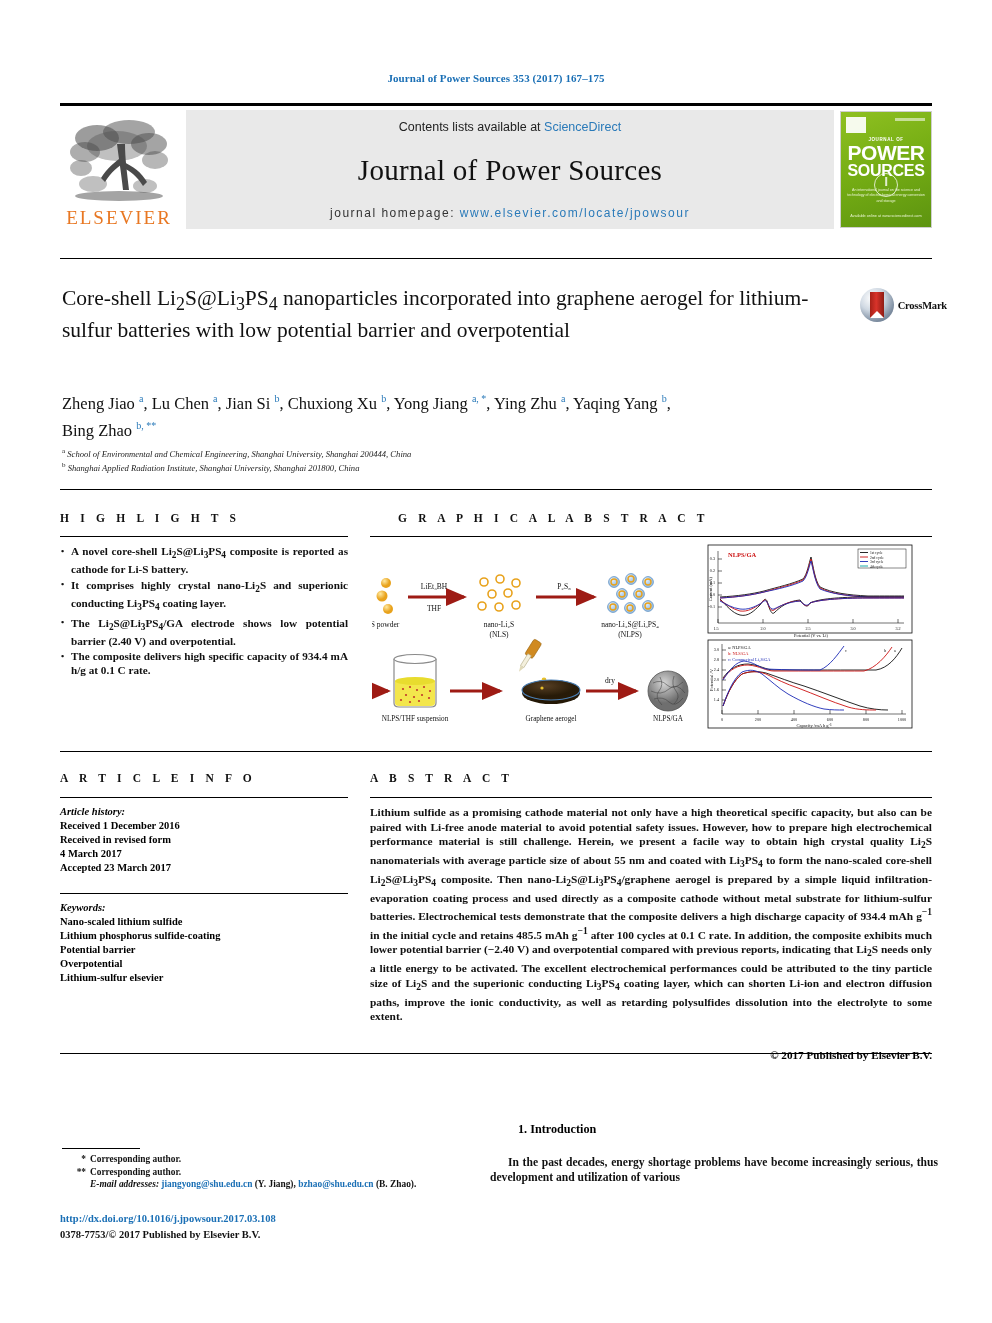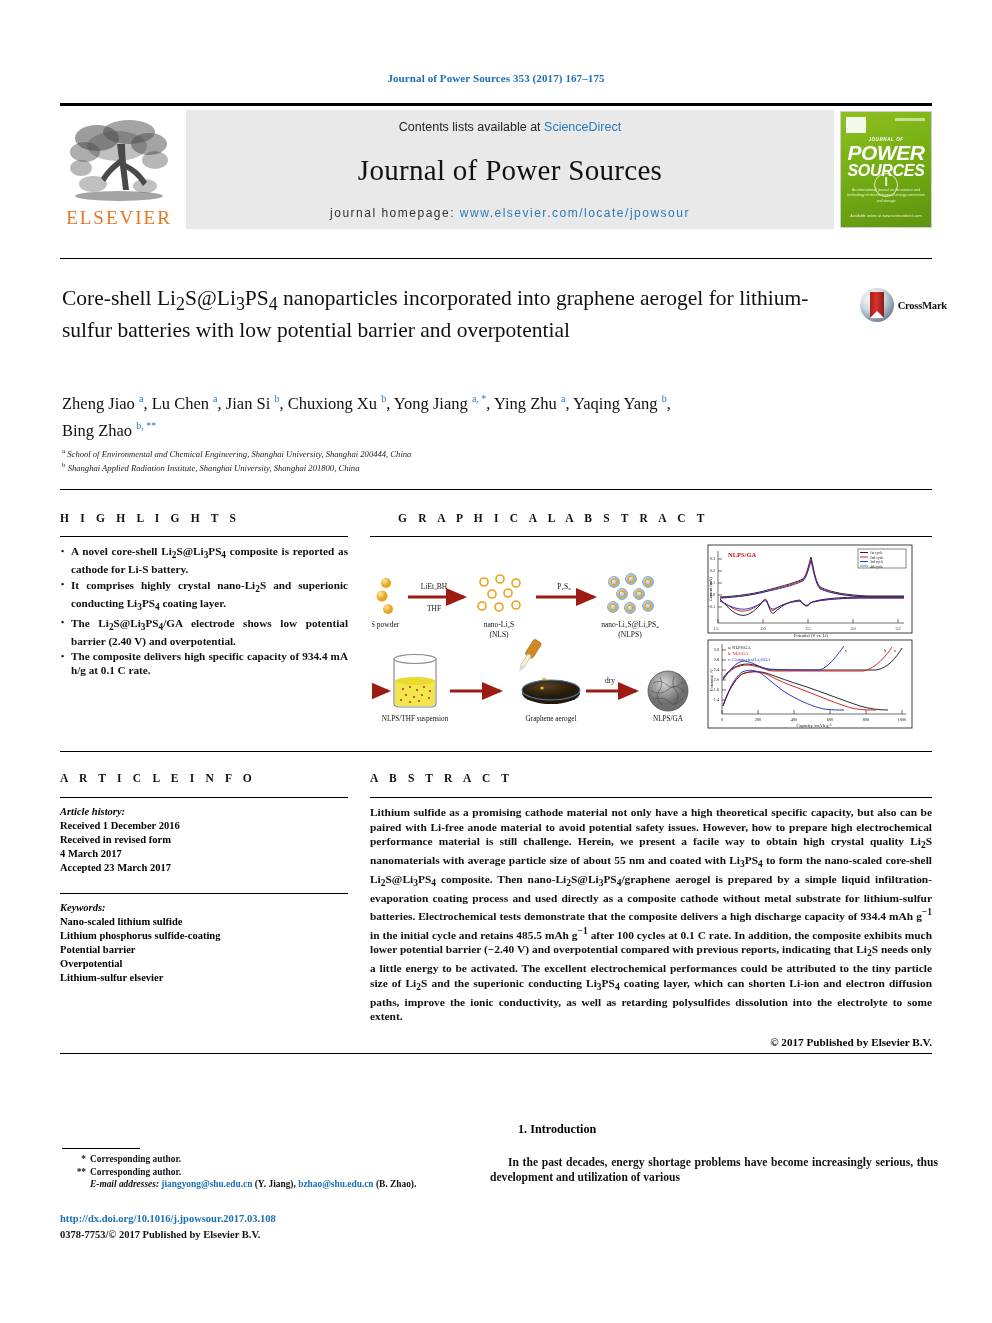--- a/index.html
+++ b/index.html
@@ -69,21 +69,21 @@
     position:relative; overflow:hidden;
   }
   .cover-grad {
     position:absolute; inset:0;
     background:linear-gradient(160deg,#8fc021 0%, #76ae14 45%, #5d9410 100%);
   }
   .cover-jps {
     position:absolute; left:0; right:0; top:26px;
     text-align:center; color:#fff;
     font-family:"Liberation Sans", sans-serif;
-    font-weight:bold; line-height:0.95;font-style:italic;
+    font-weight:bold; line-height:0.95;
   }
   .cover-jps .small { font-size:4.5px; letter-spacing:0.6px; display:block; margin-bottom:1px; }
   .cover-jps .big1 { font-size:21px; letter-spacing:-0.5px; display:block; }
   .cover-jps .big2 { font-size:16px; letter-spacing:-0.3px; display:block; }
   .cover-sub { position:absolute; left:6px; right:6px; top:76px; text-align:center; color:#eaf6d2; font-size:3.6px; line-height:1.5; font-family:"Liberation Sans", sans-serif;}
   .cover-els { position:absolute; left:5px; top:5px; width:20px; height:16px; background:rgba(255,255,255,0.92); }
   .cover-topbar { position:absolute; right:6px; top:6px; width:30px; height:3px; background:rgba(255,255,255,0.55);}
   .cover-bottom { position:absolute; left:0; right:0; bottom:8px; text-align:center; color:#e8f4cf; font-size:3.8px; line-height:1.6; font-family:"Liberation Sans", sans-serif;}
   .cover-circle { position:absolute; left:50%; transform:translateX(-50%); bottom:30px; width:24px; height:24px; border:1.6px solid rgba(255,255,255,0.75); border-radius:50%; }
   .cover-circle:after { content:""; position:absolute; left:50%; top:3px; width:1.6px; height:9px; background:rgba(255,255,255,0.8); transform:translateX(-50%); }
@@ -154,21 +154,21 @@
   .ai-line { font-size:10.5px; line-height:14px; font-weight:bold; }
 
   
   .abstract-body {
     font-family:"Liberation Serif", serif;
     font-size:11.4px; line-height:14.6px;
     text-align:justify;
     font-weight:bold;
     color:#111;
   }
-  .copyright { text-align:right; font-size:11.2px; font-weight:bold; margin-top:12px; }
+  .copyright { text-align:right; font-size:11.2px; font-weight:bold; margin-top:25px; }
 
   
   .ga-fig { position:absolute; left:372px; top:543px; width:560px; height:190px; }
   .ga-fig svg { display:block; }
 
   
   .fn-rule { position:absolute; left:62px; top:1148px; width:78px; border-top:1px solid #000; }
   .footnotes {
     position:absolute; left:70px; top:1153px; width:460px;
     font-family:"Liberation Serif", serif;

